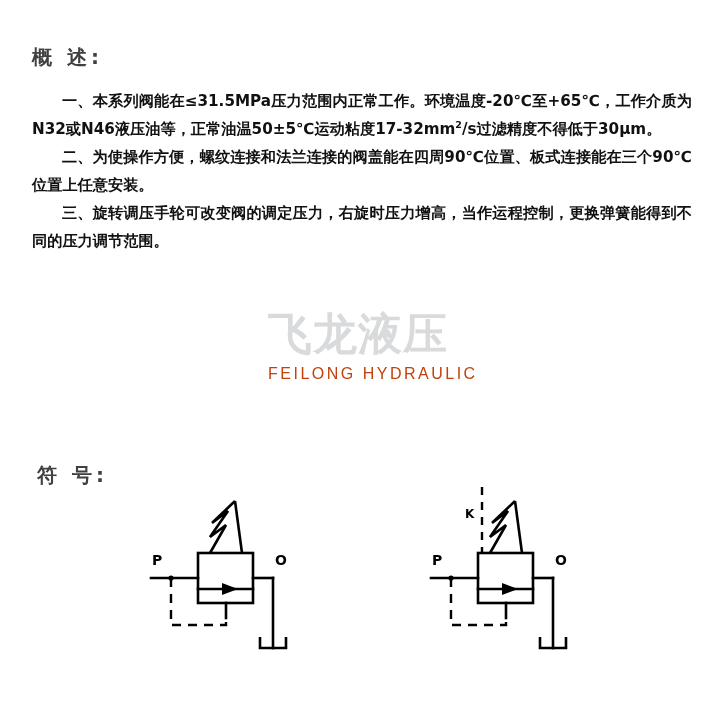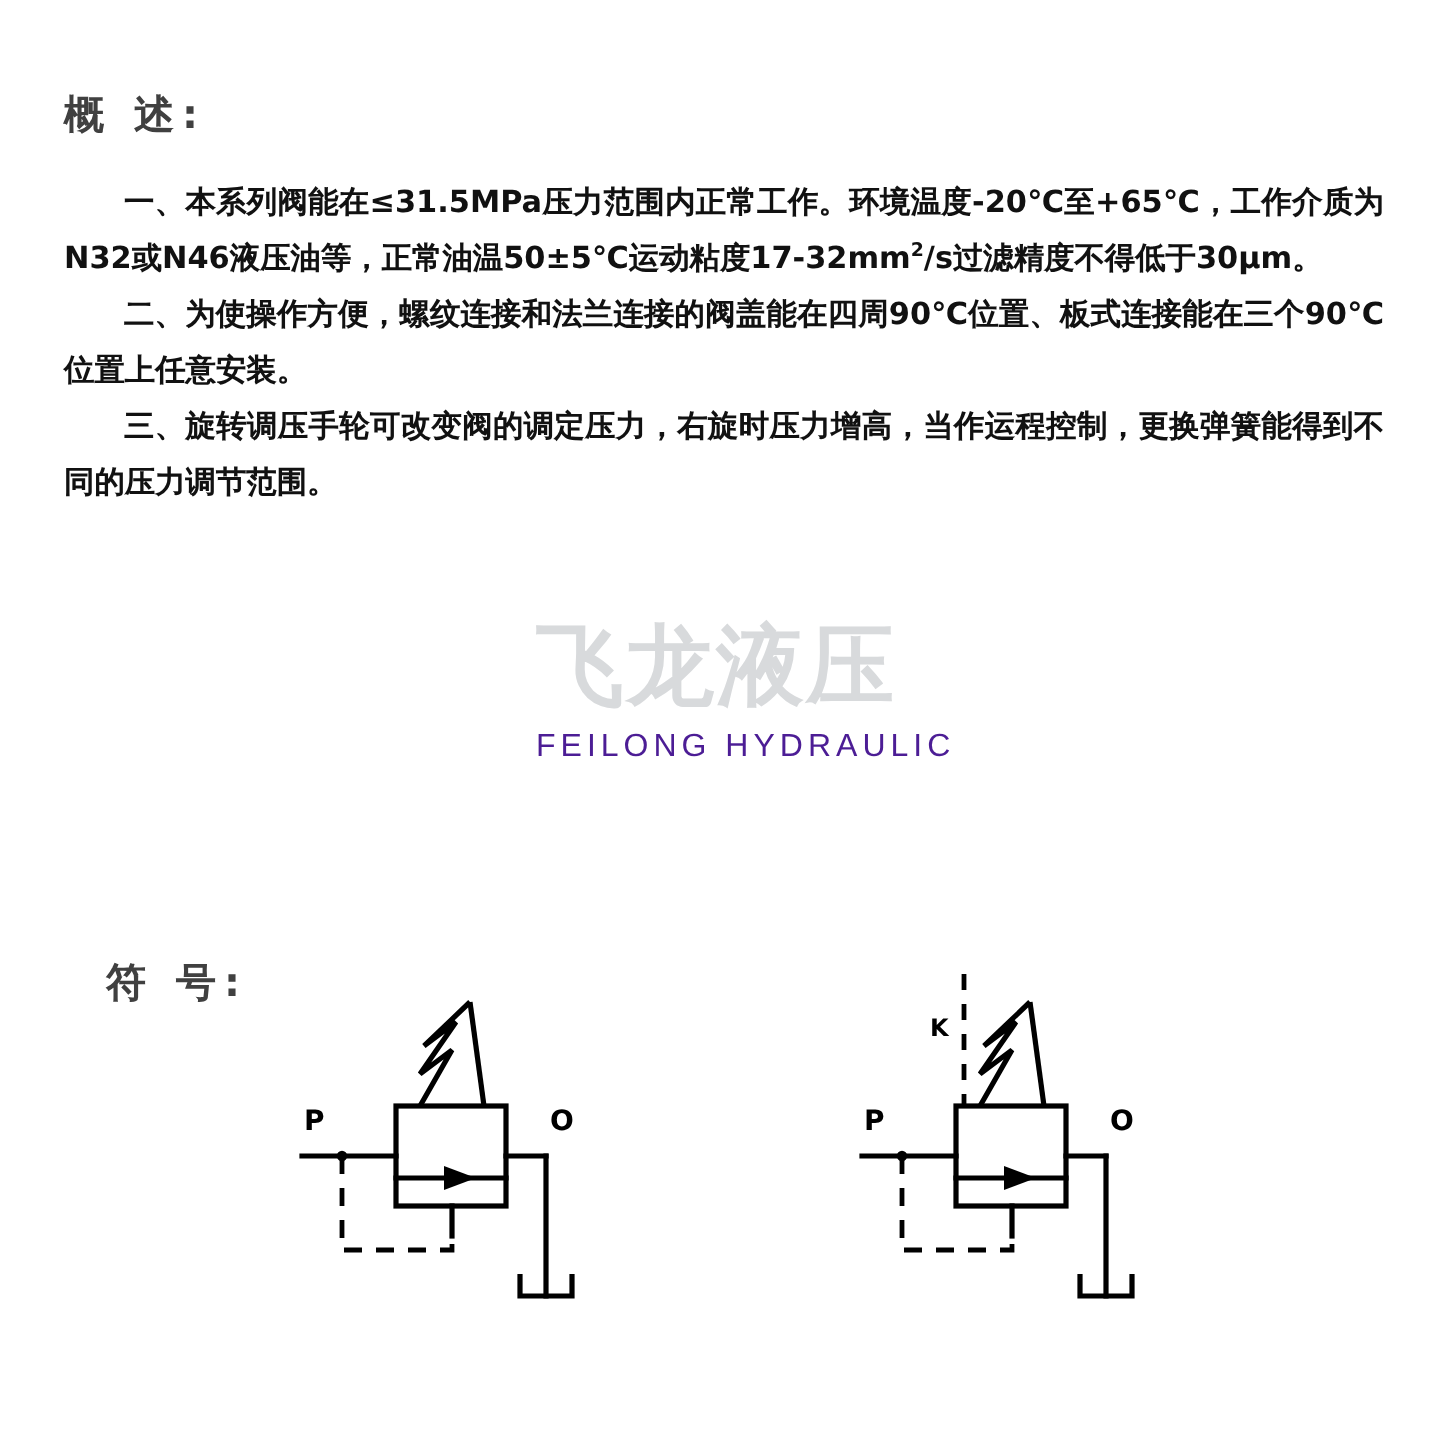--- a/index.html
+++ b/index.html
@@ -40,39 +40,39 @@
     font-weight: bold;
     color: #d8dadc;
     letter-spacing: 1px;
     line-height: 1;
     white-space: nowrap;
   }
   .wm-en {
     font-family: "Liberation Sans", sans-serif;
     font-size: 16px;
     font-weight: normal;
-    color: #4c1d95;
+    color: #c2410c;
     letter-spacing: 2.5px;
     line-height: 1;
     margin-top: 10px;
     white-space: nowrap;
   }
 
   
   .section-heading {
     position: absolute;
     font-family: "DejaVu Sans", "Liberation Sans", sans-serif;
     font-size: 20px;
     font-weight: bold;
     letter-spacing: 4px;
     color: #404040;
     z-index: 2;
   }
   #heading-overview { left: 32px; top: 44px; }
-  #heading-symbol  { left: 37px; top: 478px; margin-left: 16px; }
+  #heading-symbol  { left: 37px; top: 462px; }
 
   
   .body-block {
     position: absolute;
     left: 32px;
     top: 88px;
     width: 660px;
     z-index: 2;
   }
   .para {

